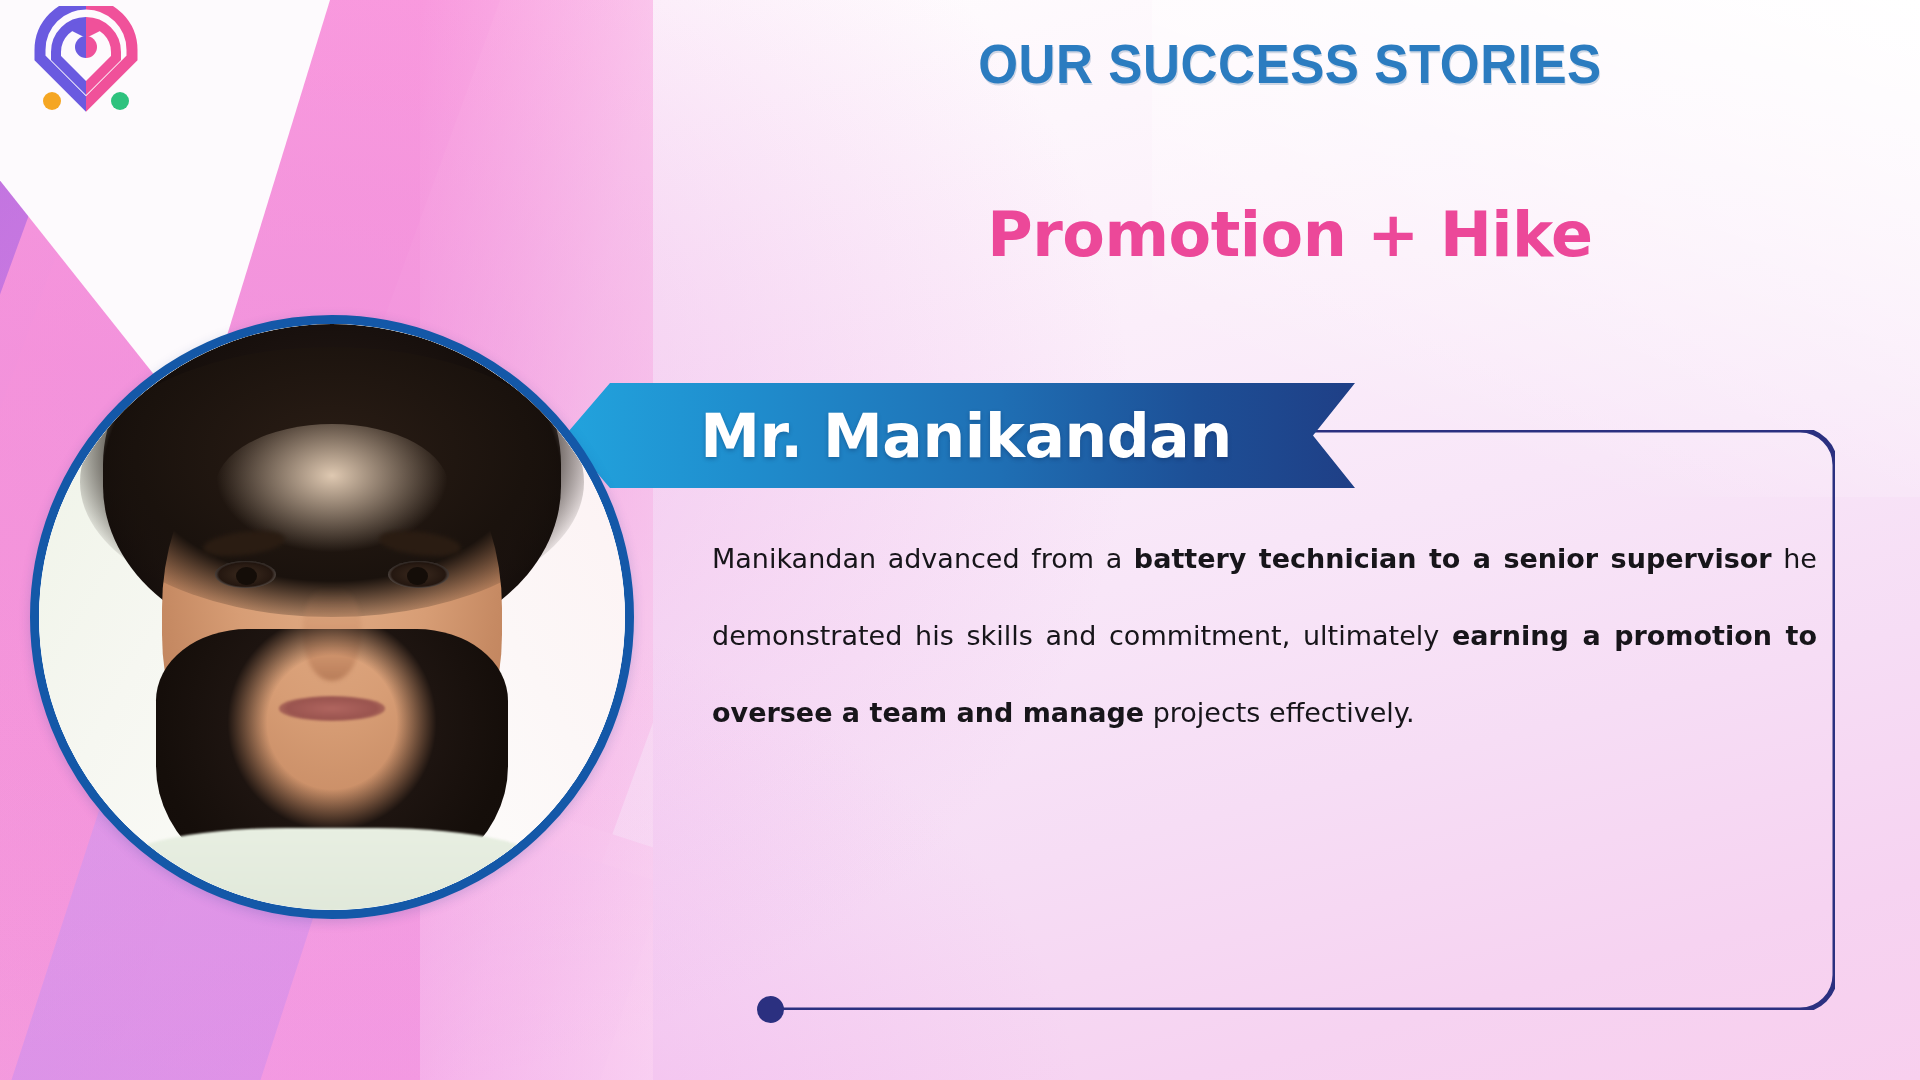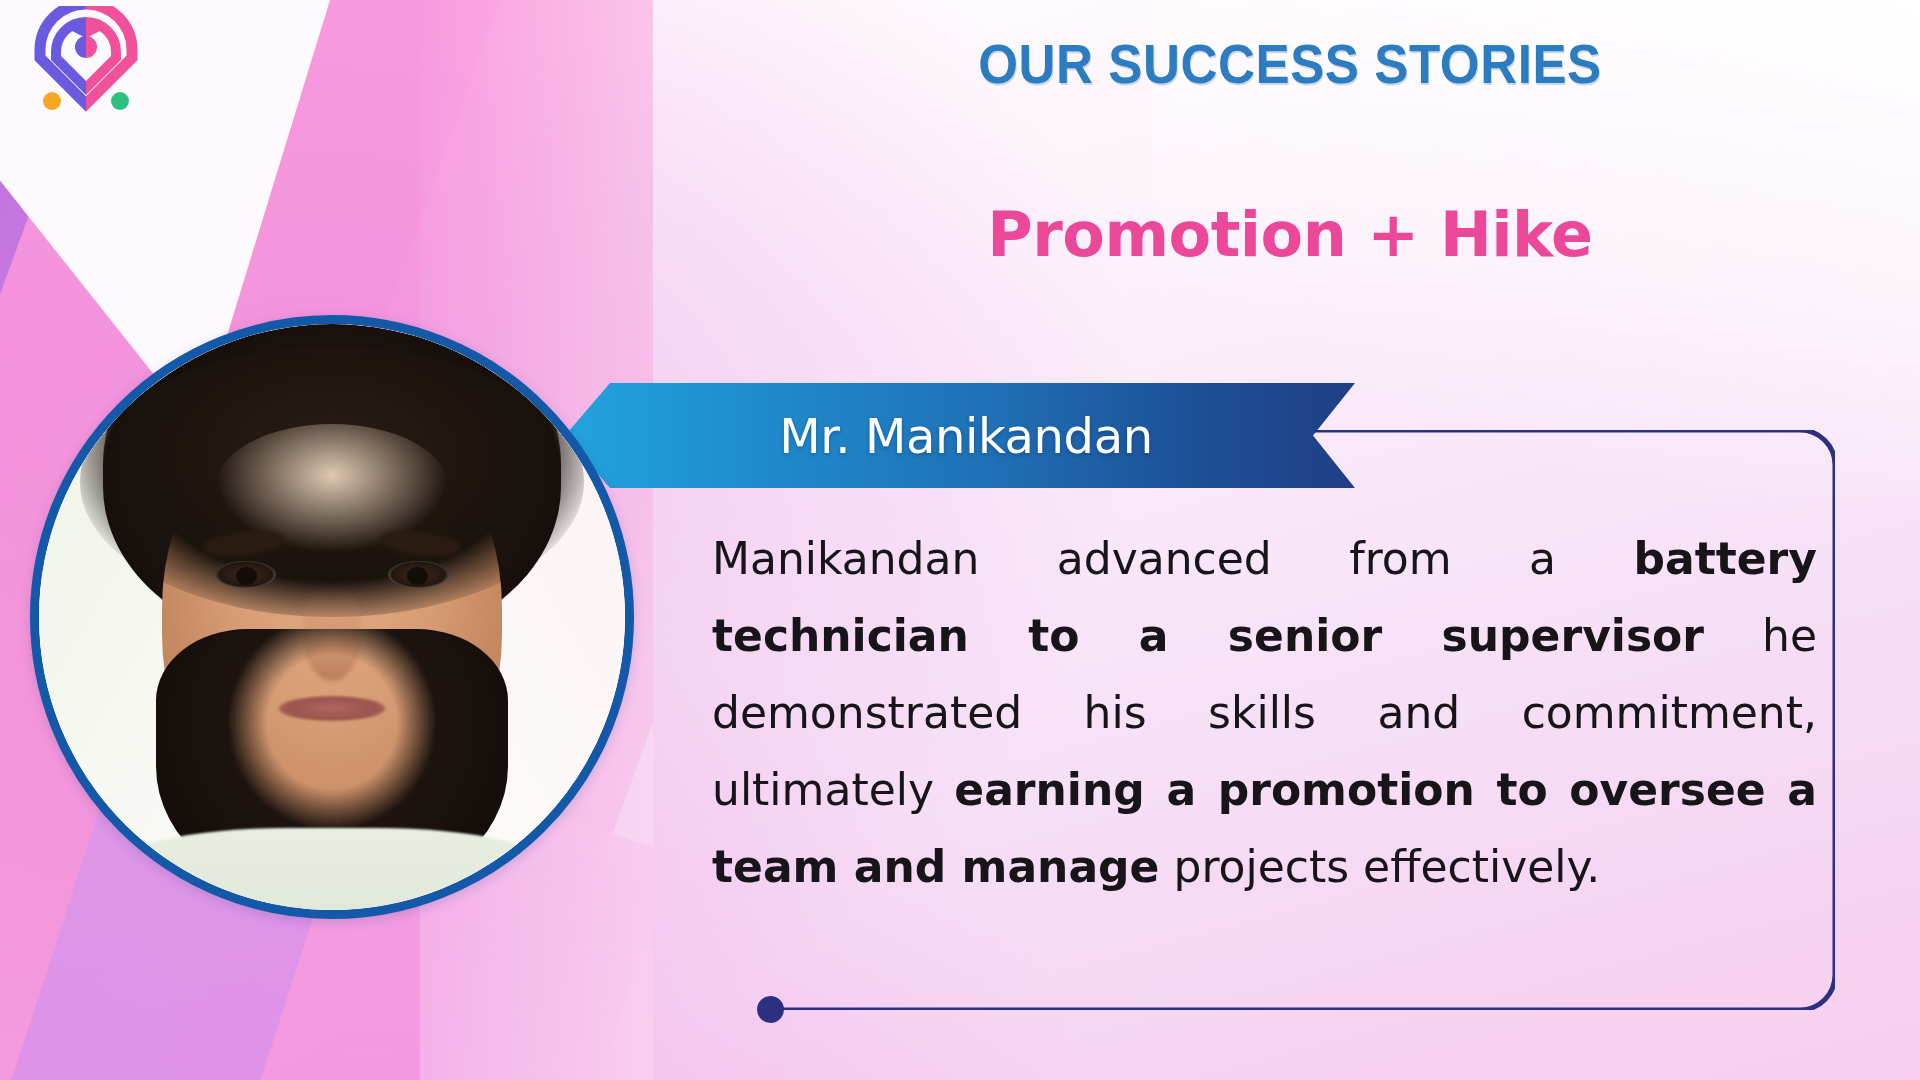--- a/index.html
+++ b/index.html
@@ -191,40 +191,40 @@
               border-radius:40% 40% 0 0; filter:blur(1px); }
 
   
   #name-banner {
     position:absolute; left:565px; top:383px; width:790px; height:105px; z-index:6;
     background:linear-gradient(90deg,#22a3dd 0%, #1f8ece 22%, #1f6fb4 55%, #1d4f96 80%, #1f3f86 100%);
     clip-path:polygon(45px 0, 100% 0, calc(100% - 42px) 50%, 100% 100%, 45px 100%, 0 50%);
     display:flex; align-items:center; justify-content:center;
   }
   #name-text {
-    color:#ffffff; font-size:48px; font-weight:normal; letter-spacing:-.4px;
+    color:#ffffff; font-size:60px; font-weight:bold; letter-spacing:-.4px;
     font-family:"DejaVu Sans", sans-serif;
     text-shadow:0 2px 4px rgba(0,20,60,.28);
     padding-left:12px;
   }
 
   
   #frame-line {
     position:absolute; left:760px; top:430px; width:1075px; height:580px; z-index:4;
   }
   #frame-dot {
     position:absolute; left:757px; top:996px; width:27px; height:27px; z-index:6;
     border-radius:50%; background:#2b3080;
   }
 
   
   #body-text {
     position:absolute; left:712px; top:520px; width:1105px; z-index:5;
     font-family:"DejaVu Sans", sans-serif;
-    font-size:44px;
+    font-size:27px;
     line-height:77px;
     color:#17151a;
     text-align:justify;
   }
   #body-text b { font-weight:bold; }
 </style>
 </head>
 <body>
 
 <div id="bg">

